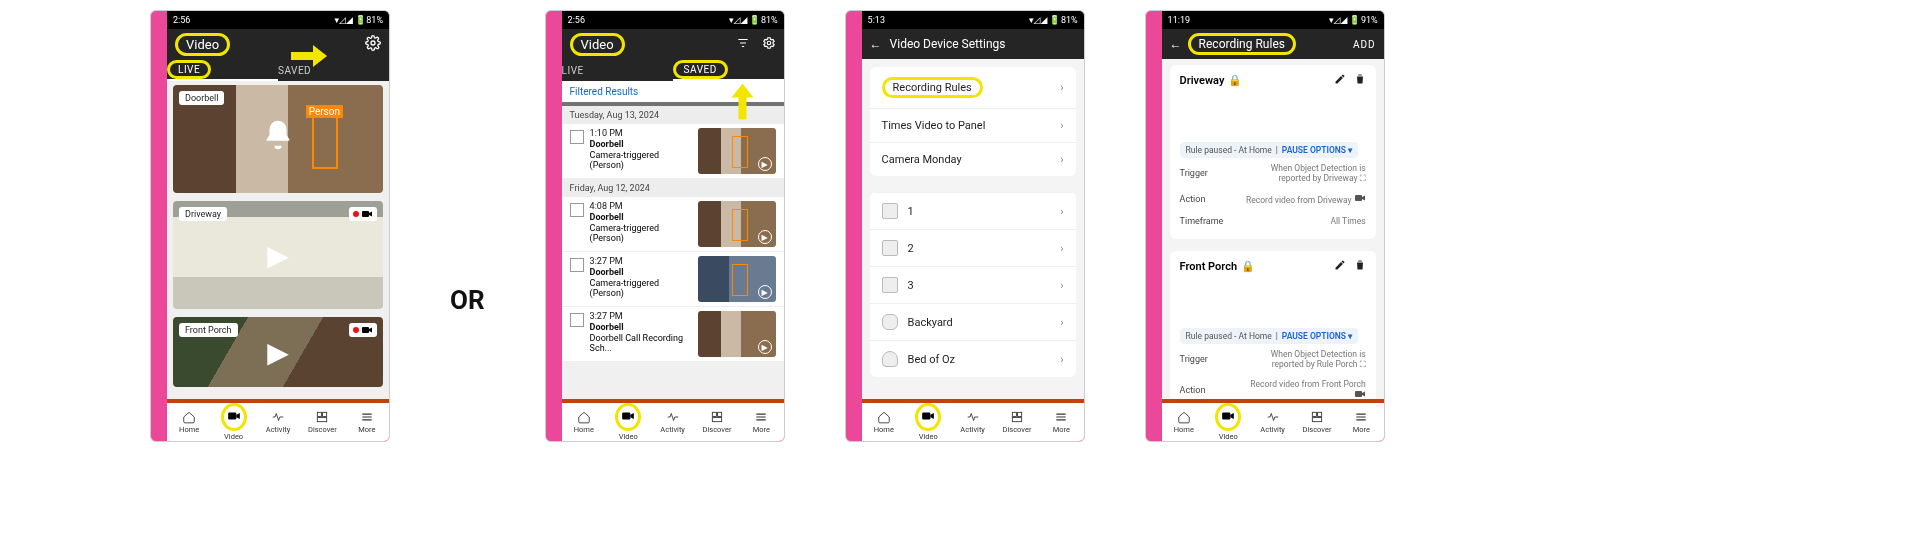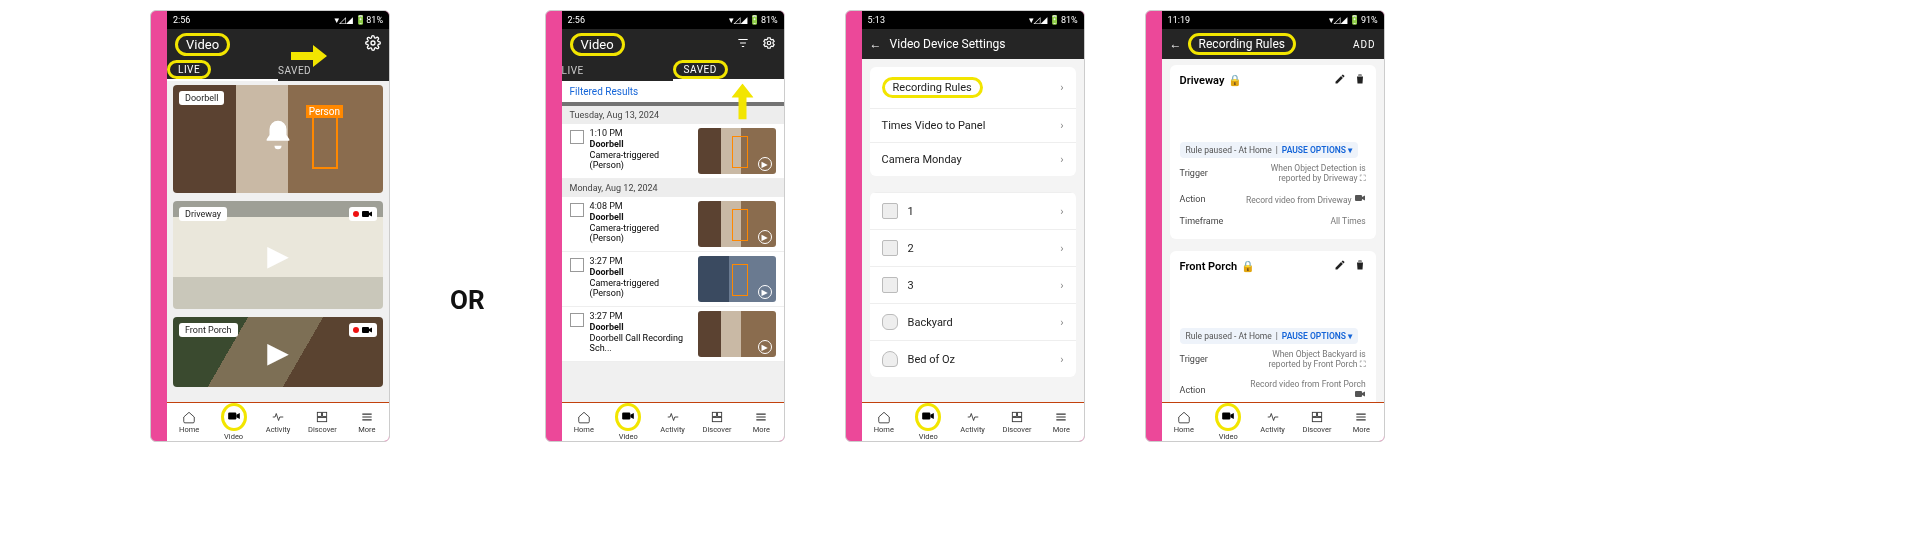--- a/index.html
+++ b/index.html
@@ -133,21 +133,21 @@
   .red-dot { width:6px;height:6px;background:#e11;border-radius:50%; display:inline-block; }
   .person-box {
     position:absolute;border:2px solid #ff8800;
     width:22px;height:50px;top:30px;right:45px;
   }
   .person-tag {
     position:absolute; top:20px; right:40px;
     background:#ff8800;color:#fff;font-size:10px;padding:1px 3px;
   }
   .bottomnav {
-    height:38px;display:flex;background:#fff;border-top:1px solid #c2410c;
+    height:38px;display:flex;background:#fff;border-top:4px solid #c2410c;
   }
   .navitem {
     flex:1;display:flex;flex-direction:column;align-items:center;justify-content:center;
     font-size:7.5px;color:#333;gap:1px;
   }
   .navitem svg { width:14px;height:14px; }
   .nav-active-circ {
     border:3px solid #f2e500;border-radius:50%;
     padding:3px;
   }
@@ -366,21 +366,21 @@
       <div class="meta">
         <div class="time">1:10 PM</div>
         <div class="bold">Doorbell</div>
         <div>Camera-triggered (Person)</div>
       </div>
       <div class="thumb">
           <span class="pb"></span>
           <span class="play">▶</span>
         </div>
     </div>
-    <div class="dategrp">Monday, Aug 12, 2024</div>
+    <div class="dategrp">Friday, Aug 12, 2024</div>
     <div class="clip">
       <div class="cb"></div>
       <div class="meta">
         <div class="time">4:08 PM</div>
         <div class="bold">Doorbell</div>
         <div>Camera-triggered (Person)</div>
       </div>
       <div class="thumb">
           <span class="pb"></span>
           <span class="play">▶</span>
@@ -612,21 +612,21 @@
           <span><svg width="12" height="12" viewBox="0 0 24 24" fill="#222">
                 <path d="M6 7h12l-1 14H7L6 7zm3-4h6l1 2H8l1-2z"></path>
               </svg></span>
         </span>
       </div>
       <div class="pausepill">
         <span>Rule paused - At Home</span> | <span class="opt">PAUSE OPTIONS ▾</span>
       </div>
       <div class="rline">
           <span>Trigger</span>
-          <span class="rval"><span>When Object Backyard is reported by Front Porch</span> <span>⛶</span></span>
+          <span class="rval"><span>When Object Detection is reported by Rule Porch</span> <span>⛶</span></span>
         </div>
       <div class="rline">
           <span>Action</span>
           <span class="rval"><span>Record video from Front Porch</span> <span><svg width="12" height="10" viewBox="0 0 24 18" fill="#555">
                 <rect x="2" y="3" width="14" height="12" rx="2"></rect>
                 <path d="M16 7l6-3v10l-6-3z"></path>
               </svg></span></span>
         </div>
       <div class="rline">
           <span>Timeframe</span>

